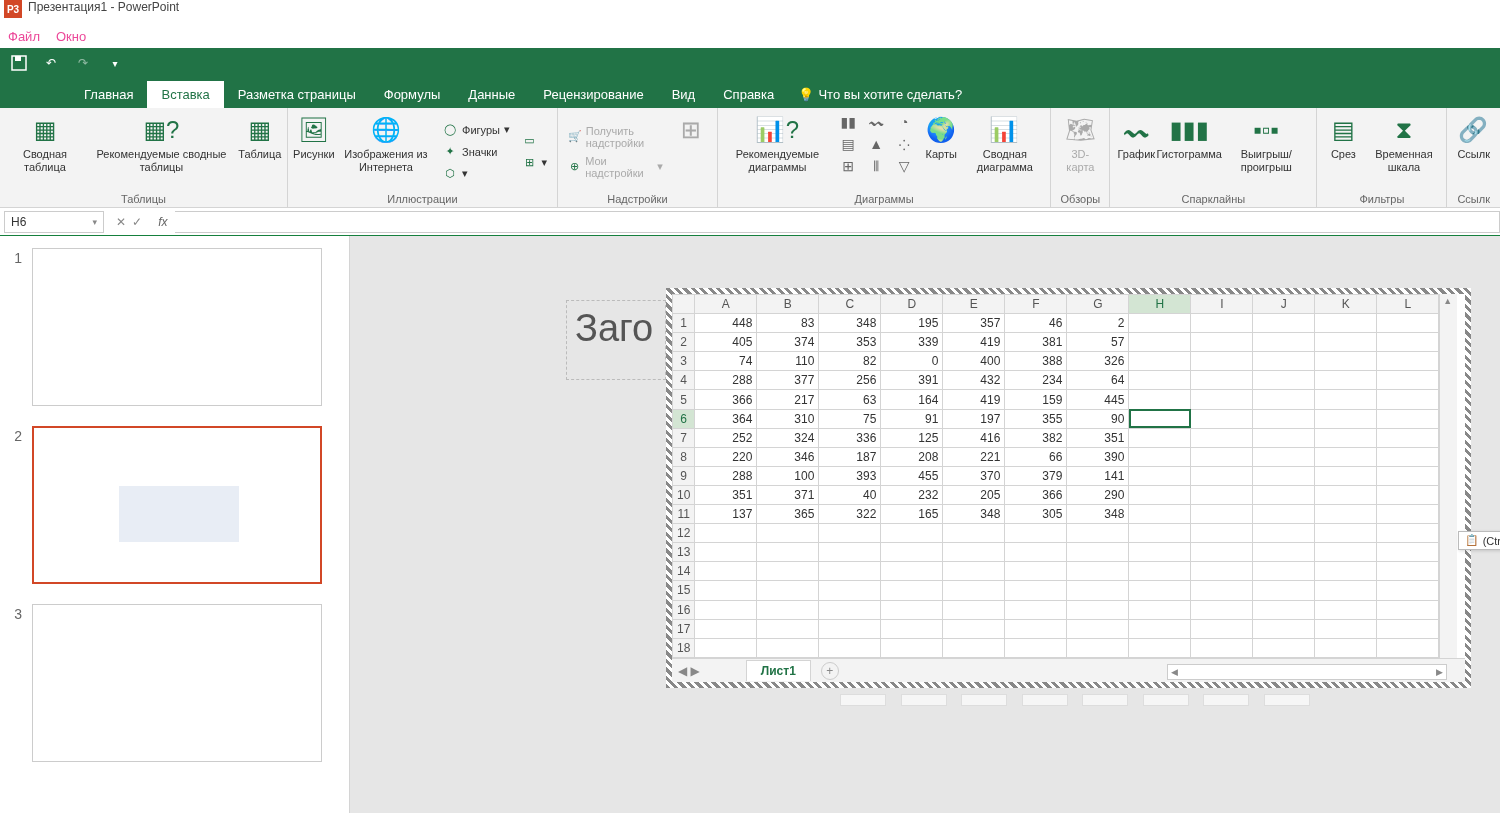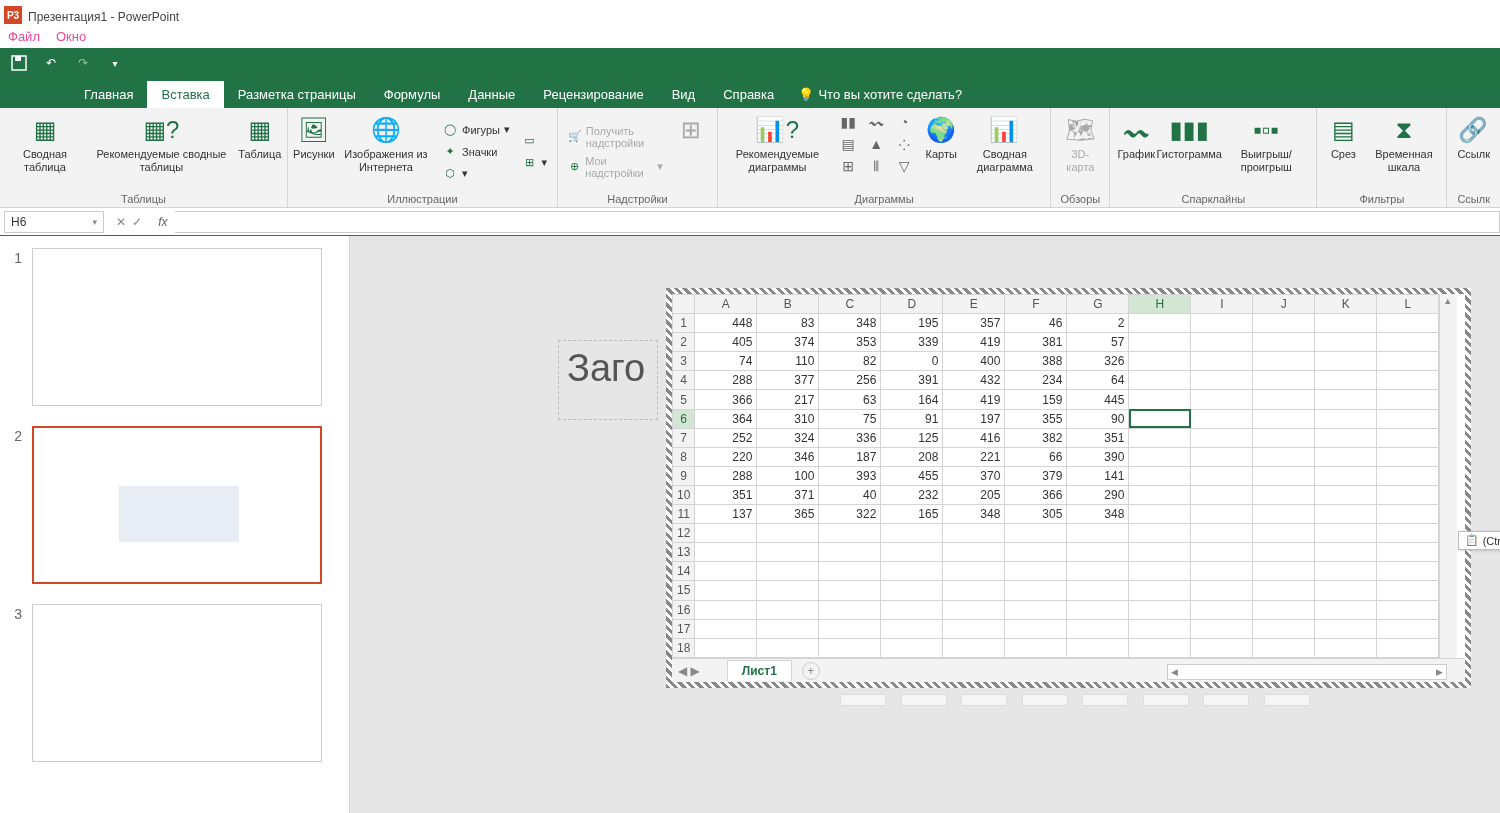--- a/index.html
+++ b/index.html
@@ -1,19 +1,19 @@
 <!DOCTYPE html>
 <html><head>
 <meta charset="utf-8">
 <style>
 * { margin: 0; padding: 0; box-sizing: border-box; font-family: "Segoe UI", Arial, sans-serif; }
 body { background: #fff; width: 1500px; height: 813px; overflow: hidden; font-size: 12px; color: #333; }
 
 
-.title-bar { height: 24px; display: flex; align-items: flex-end; padding: 0 4px; background: #fff; }
+.title-bar { height: 24px; display: flex; align-items: flex-start; padding: 0 4px; background: #fff; }
 .app-icon { width: 18px; height: 18px; background: #d24726; color: #fff; font-size: 10px; font-weight: bold; display: flex; align-items: center; justify-content: center; margin-right: 6px; }
 .title-text { font-size: 12px; color: #444; }
 
 
 .menu-bar { height: 24px; display: flex; align-items: center; padding: 0 8px; gap: 16px; background: #fff; }
 .menu-item { font-size: 13px; color: #ec4899; cursor: pointer; }
 
 
 .qat-row { height: 30px; background: #217346; display: flex; align-items: center; padding: 0 8px; gap: 10px; }
 .qat-btn { color: #fff; width: 22px; height: 22px; display: flex; align-items: center; justify-content: center; cursor: pointer; }
@@ -51,37 +51,37 @@
 .main { display: flex; height: calc(813px - 24px - 24px - 30px - 30px - 100px - 28px); background: #e6e6e6; }
 .slide-panel { width: 350px; background: #fff; border-right: 1px solid #d4d4d4; overflow: hidden; padding: 12px 8px; }
 .slide-thumb-row { display: flex; gap: 10px; margin-bottom: 20px; align-items: flex-start; }
 .slide-num { font-size: 14px; color: #666; width: 14px; text-align: right; padding-top: 2px; }
 .slide-thumb { width: 290px; height: 158px; background: #fff; border: 1px solid #ccc; cursor: pointer; position: relative; }
 .slide-thumb.selected { border: 2px solid #d24726; }
 .slide-thumb .chart-preview { position: absolute; left: 85px; top: 58px; width: 120px; height: 56px; background: #e8edf5; }
 .canvas-area { flex: 1; position: relative; background: #e6e6e6; }
 
 
-.title-box { position: absolute; left: 208px; top: 64px; width: 100px; height: 80px; border: 1px dashed #bbb; font-size: 38px; color: #555; overflow: hidden; padding: 6px 8px; margin-top: 40px; }
+.title-box { position: absolute; left: 216px; top: 64px; width: 100px; height: 80px; border: 1px dashed #bbb; font-size: 38px; color: #555; overflow: hidden; padding: 6px 8px; }
 .excel-embed { position: absolute; left: 316px; top: 52px; width: 805px; height: 400px; background: #fff; border: 6px solid; border-image: repeating-linear-gradient(45deg,#888 0,#888 3px,#fff 3px,#fff 6px) 6; }
 .excel-inner { width: 100%; height: 100%; display: flex; flex-direction: column; }
 .sheet-wrap { flex: 1; display: flex; overflow: hidden; }
 .sheet { border-collapse: collapse; font-size: 12px; }
 .sheet th, .sheet td { border: 1px solid #d4d4d4; height: 19px; padding: 0 4px; }
 .sheet th { background: #f3f3f3; font-weight: normal; color: #555; text-align: center; }
 .sheet td { background: #fff; text-align: right; min-width: 62px; }
 .sheet .corner { width: 20px; min-width: 20px; background: #f3f3f3; }
 .sheet .rowhead { width: 20px; min-width: 20px; text-align: center; background: #f3f3f3; }
 .sheet .rowhead.hl, .sheet th.hl { background: #d3e5d3; color: #217346; }
 .sheet td.sel { outline: 2px solid #217346; outline-offset: -2px; }
 .sheet-vscroll { width: 18px; background: #f3f3f3; border-left: 1px solid #d4d4d4; position: relative; }
 .sheet-vscroll::before { content: "▲"; position: absolute; top: 2px; left: 3px; font-size: 9px; color: #888; }
 .sheet-tabs { height: 24px; background: #f3f3f3; border-top: 1px solid #d4d4d4; display: flex; align-items: center; position: relative; }
 .tab-nav { display: flex; gap: 2px; padding: 0 6px; color: #888; }
-.sheet-tab { padding: 3px 14px; background: #fff; border: 1px solid #d4d4d4; border-bottom: none; margin-left: 21px; color: #217346; font-weight: bold; cursor: pointer; }
+.sheet-tab { padding: 3px 14px; background: #fff; border: 1px solid #d4d4d4; border-bottom: none; margin-left: 40px; color: #217346; font-weight: bold; cursor: pointer; }
 .add-sheet { margin-left: 10px; width: 18px; height: 18px; border: 1px solid #ccc; border-radius: 50%; display: flex; align-items: center; justify-content: center; color: #888; cursor: pointer; }
 .hscroll { position: absolute; right: 18px; bottom: 2px; width: 280px; height: 16px; background: #fff; border: 1px solid #ccc; display: flex; align-items: center; }
 .hscroll::before { content: "◀"; font-size: 9px; color: #888; padding: 0 3px; }
 .hscroll::after { content: "▶"; font-size: 9px; color: #888; padding: 0 3px; margin-left: auto; }
 
 .paste-ctrl { position: absolute; left: 1108px; top: 295px; background: #fff; border: 1px solid #bbb; padding: 2px 6px; font-size: 11px; display: flex; align-items: center; gap: 4px; cursor: pointer; box-shadow: 1px 1px 3px rgba(0,0,0,0.15); }
 .paste-ctrl .pico { color: #d98f2b; }
 
 .handles { position: absolute; left: 490px; top: 458px; width: 470px; height: 14px; display: flex; justify-content: space-between; }
 .handles span { width: 46px; height: 12px; background: #f6f6f6; border: 1px solid #ddd; }

